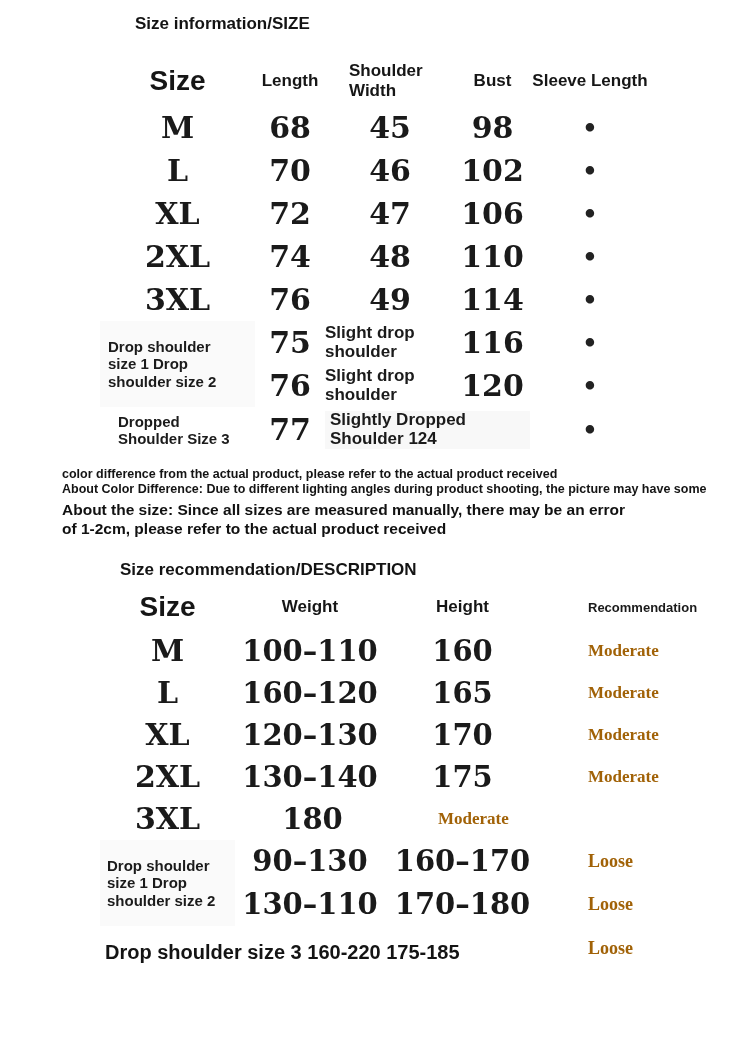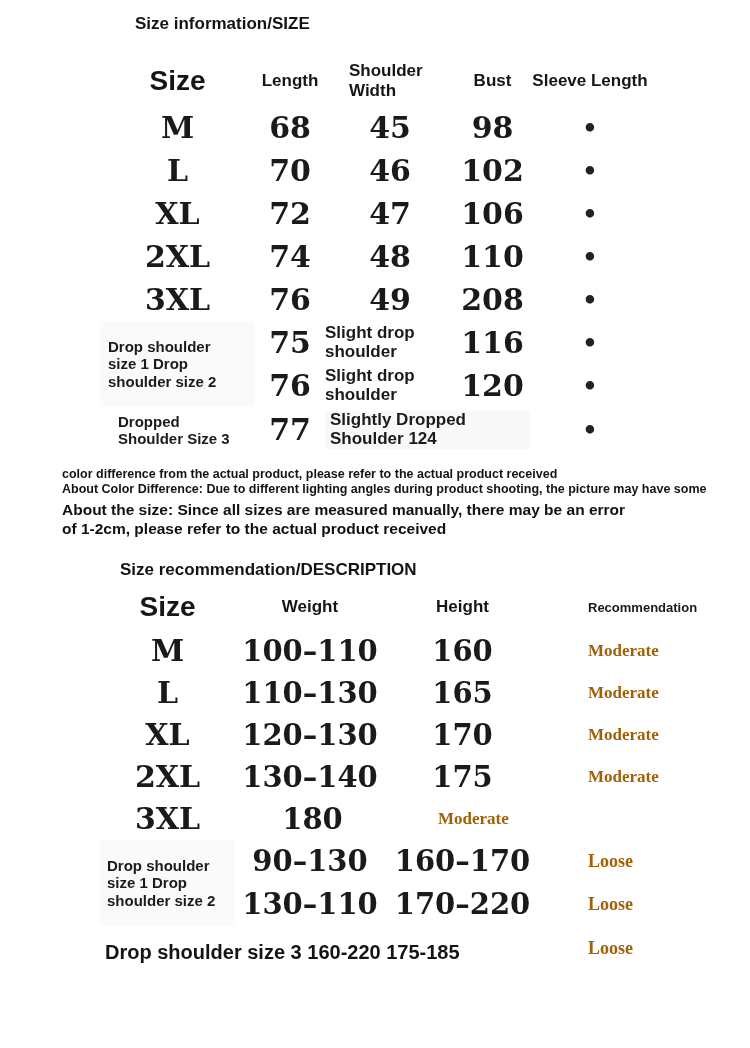--- a/index.html
+++ b/index.html
@@ -132,21 +132,21 @@
       <div class="c-sh serif num">48</div>
       <div class="c-bust serif num">110</div>
       <div class="c-sleeve">
           <span class="dot serif">•</span>
         </div>
     </div>
     <div class="t1-row">
       <div class="c-size serif sz">3XL</div>
       <div class="c-len serif num">76</div>
       <div class="c-sh serif num">49</div>
-      <div class="c-bust serif num">208</div>
+      <div class="c-bust serif num">114</div>
       <div class="c-sleeve">
           <span class="dot serif">•</span>
         </div>
     </div>
 
     <div class="drop-block">
       <div class="drop-label-cell">
         <span class="side-label">Drop shoulder size 1 Drop shoulder size 2</span>
       </div>
       <div class="drop-rows">
@@ -206,21 +206,21 @@
     </div>
 
     <div class="t2-row">
       <div class="c2-size serif sz">M</div>
       <div class="c2-w serif num2">100–110</div>
       <div class="c2-h serif num2">160</div>
       <div class="c2-rec rec">Moderate</div>
     </div>
     <div class="t2-row">
       <div class="c2-size serif sz">L</div>
-      <div class="c2-w serif num2">110–130</div>
+      <div class="c2-w serif num2">160–120</div>
       <div class="c2-h serif num2">165</div>
       <div class="c2-rec rec">Moderate</div>
     </div>
     <div class="t2-row">
       <div class="c2-size serif sz">XL</div>
       <div class="c2-w serif num2">120–130</div>
       <div class="c2-h serif num2">170</div>
       <div class="c2-rec rec">Moderate</div>
     </div>
     <div class="t2-row">
@@ -240,21 +240,21 @@
         <span class="side-label">Drop shoulder size 1 Drop shoulder size 2</span>
       </div>
       <div class="drop-rows">
         <div class="t2-row">
           <div class="c2-w serif num2">90–130</div>
           <div class="c2-h serif num2">160–170</div>
           <div class="c2-rec rec rec-loose">Loose</div>
         </div>
         <div class="t2-row">
           <div class="c2-w serif num2">130–110</div>
-          <div class="c2-h serif num2">170–220</div>
+          <div class="c2-h serif num2">170–180</div>
           <div class="c2-rec rec rec-loose">Loose</div>
         </div>
       </div>
     </div>
 
     <div class="t2-last">
       <div class="c2-mergedrow">
         <span class="merged-text">Drop shoulder size 3 160-220 175-185</span>
       </div>
       <div class="c2-rec rec rec-loose">Loose</div>

